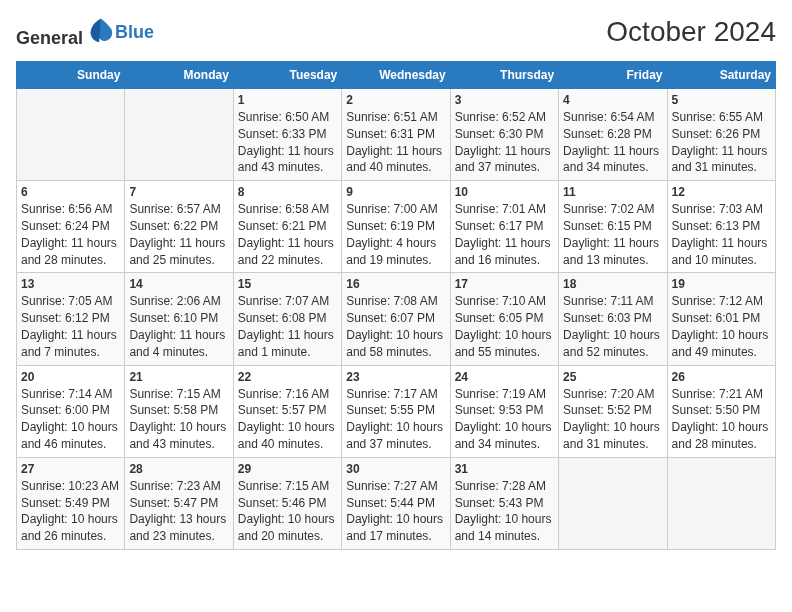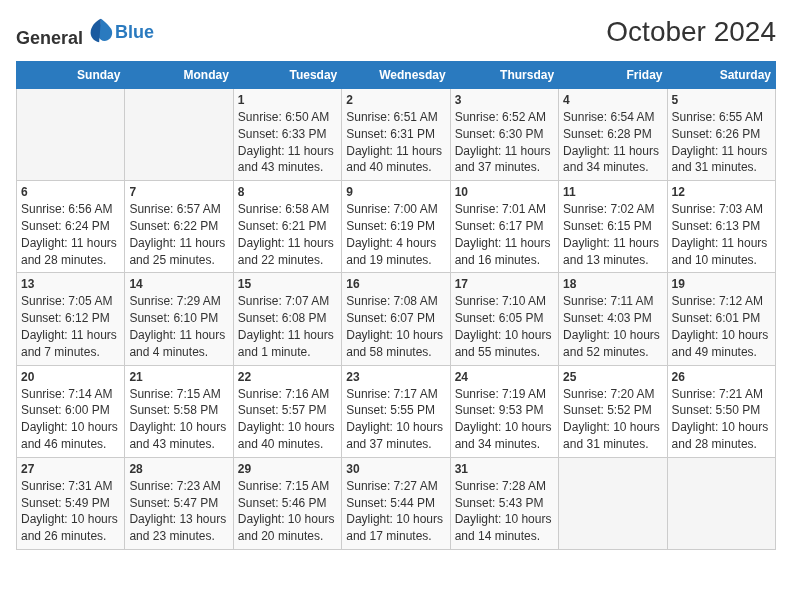--- a/index.html
+++ b/index.html
@@ -232,21 +232,21 @@
           <span class="day-number">13</span>
           <div class="day-info">
             <span>Sunrise: 7:05 AM</span><br>
             <span>Sunset: 6:12 PM</span><br>
             <span>Daylight: 11 hours and 7 minutes.</span>
           </div>
         </td>
         <td>
           <span class="day-number">14</span>
           <div class="day-info">
-            <span>Sunrise: 7:29 AM</span><br>
+            <span>Sunrise: 2:06 AM</span><br>
             <span>Sunset: 6:10 PM</span><br>
             <span>Daylight: 11 hours and 4 minutes.</span>
           </div>
         </td>
         <td>
           <span class="day-number">15</span>
           <div class="day-info">
             <span>Sunrise: 7:07 AM</span><br>
             <span>Sunset: 6:08 PM</span><br>
             <span>Daylight: 11 hours and 1 minute.</span>
@@ -265,21 +265,21 @@
           <div class="day-info">
             <span>Sunrise: 7:10 AM</span><br>
             <span>Sunset: 6:05 PM</span><br>
             <span>Daylight: 10 hours and 55 minutes.</span>
           </div>
         </td>
         <td>
           <span class="day-number">18</span>
           <div class="day-info">
             <span>Sunrise: 7:11 AM</span><br>
-            <span>Sunset: 4:03 PM</span><br>
+            <span>Sunset: 6:03 PM</span><br>
             <span>Daylight: 10 hours and 52 minutes.</span>
           </div>
         </td>
         <td>
           <span class="day-number">19</span>
           <div class="day-info">
             <span>Sunrise: 7:12 AM</span><br>
             <span>Sunset: 6:01 PM</span><br>
             <span>Daylight: 10 hours and 49 minutes.</span>
           </div>
@@ -340,21 +340,21 @@
             <span>Sunrise: 7:21 AM</span><br>
             <span>Sunset: 5:50 PM</span><br>
             <span>Daylight: 10 hours and 28 minutes.</span>
           </div>
         </td>
       </tr>
       <tr>
         <td>
           <span class="day-number">27</span>
           <div class="day-info">
-            <span>Sunrise: 7:31 AM</span><br>
+            <span>Sunrise: 10:23 AM</span><br>
             <span>Sunset: 5:49 PM</span><br>
             <span>Daylight: 10 hours and 26 minutes.</span>
           </div>
         </td>
         <td>
           <span class="day-number">28</span>
           <div class="day-info">
             <span>Sunrise: 7:23 AM</span><br>
             <span>Sunset: 5:47 PM</span><br>
             <span>Daylight: 13 hours and 23 minutes.</span>

